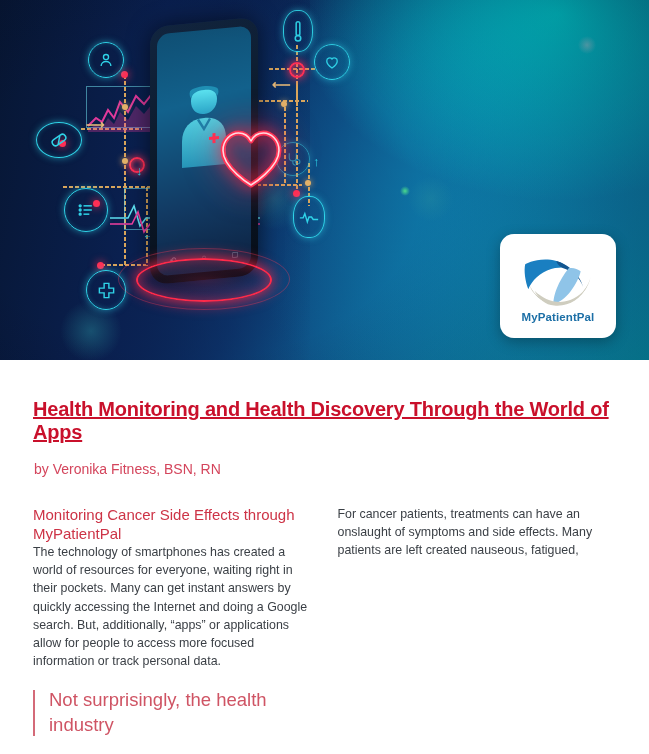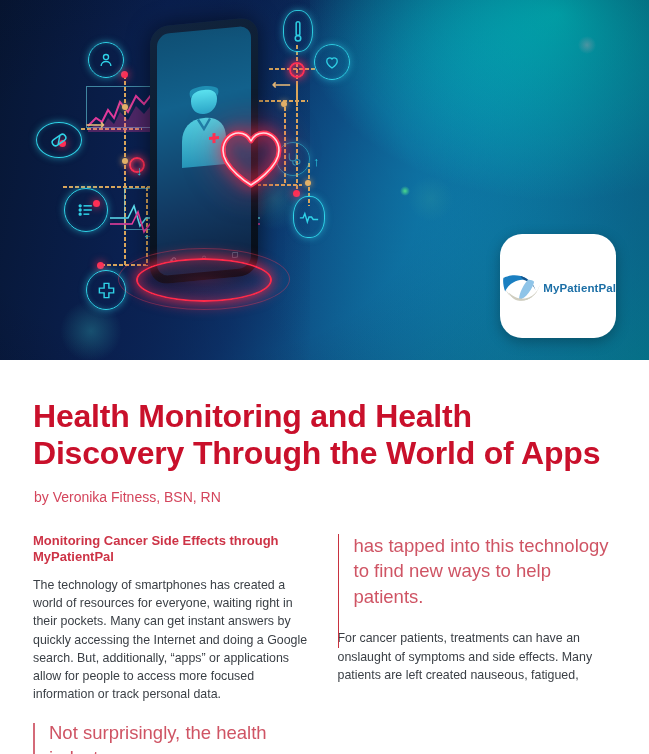--- a/index.html
+++ b/index.html
@@ -92,46 +92,46 @@
 
   .panel { position:absolute; border:1px solid rgba(110,220,235,.55); }
 
   .arrow { position:absolute; font-size:13px; font-weight:bold; line-height:1; }
   .arrow.gold { color:#e7b978; }
   .arrow.cy { color:#2fd3e8; }
 
   
   .logo-card {
     position:absolute; left:500px; top:234px; width:116px; height:104px;
-    background:#ffffff; border-radius:22px;
+    background:#ffffff; border-radius:14px;
     box-shadow: 0 4px 14px rgba(0,0,0,.28);
-    display:flex; align-items:center; justify-content:center;
+    display:flex; flex-direction:column; align-items:center; justify-content:center;
   }
   .logo-mark { width:78px; height:58px; }
   .logo-text { margin-top:3px; font-size:11.5px; font-weight:bold; color:#1c6fa6; letter-spacing:.1px; }
 
   
   .article { position:absolute; left:0; top:360px; width:649px; }
   .title {
     margin:38px 32px 0 33px;
-    font-size:32px; line-height:1.17; font-weight:bold;
-    color:#c9102b; letter-spacing:-.2px;
+    font-size:20px; line-height:1.17; font-weight:bold;
+    color:#c9102b; letter-spacing:-.2px;text-decoration:underline;
   }
   .byline {
     margin:16px 0 0 34px;
     font-size:14px; color:#d4455c; font-weight:normal;
   }
   .columns {
     display:flex; margin-top:28px; padding:0 31px 0 33px; gap:24px;
   }
   .col { width:286px; }
   .col-right { width:286px; }
   .subhead {
-    font-size:13px; font-weight:bold; line-height:1.27; color:#cd3346;
-    margin-bottom:10px;
+    font-size:15px; font-weight:normal; line-height:1.27; color:#cd3346;
+    margin-bottom:0;
   }
   .body-p {
     font-size:12.4px; line-height:1.47; color:#3a3f45; margin-bottom:12px;
   }
   .quote {
     position:relative; padding-left:16px; margin-top:16px;
     font-size:18.5px; line-height:1.38; color:#cf5464; font-weight:normal;
   }
   .quote::before {
     content:""; position:absolute; left:0; top:3px; bottom:2px;
@@ -315,19 +315,18 @@
     <div class="byline">by Veronika Fitness, BSN, RN</div>
 
     <div class="columns">
       <div class="col">
         <div class="subhead">Monitoring Cancer Side Effects through MyPatientPal</div>
         <p class="body-p">The technology of smartphones has created a world of resources for everyone, waiting right in their pockets. Many can get instant answers by quickly accessing the Internet and doing a Google search. But, additionally, “apps” or applications allow for people to access more focused information or track personal data.</p>
         <div class="quote">Not surprisingly, the health industry</div>
       </div>
 
       <div class="col-right">
-        <div class="quote-right">has tapped into this technology to find new ways to help patients.</div>
         <p class="body-p">For cancer patients, treatments can have an onslaught of symptoms and side effects. Many patients are left created nauseous, fatigued,</p>
       </div>
     </div>
   </div>
 
 </div>
 
 </body></html>

